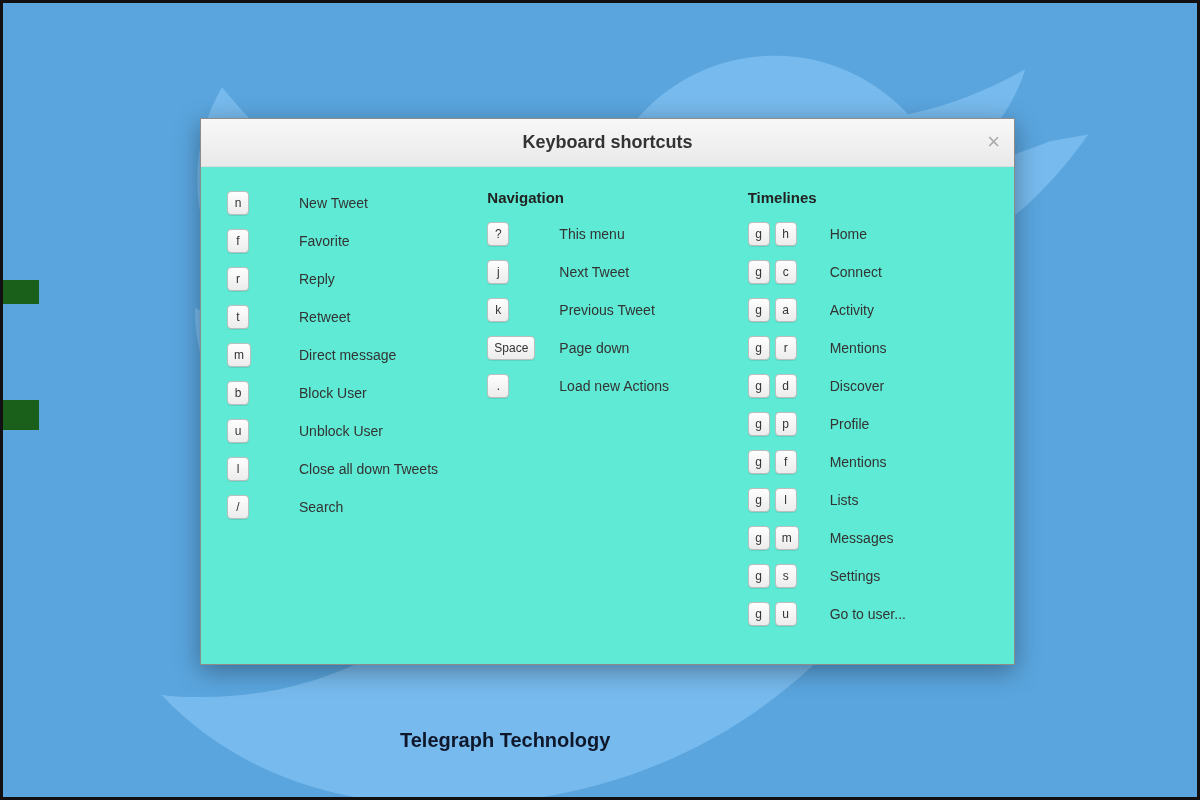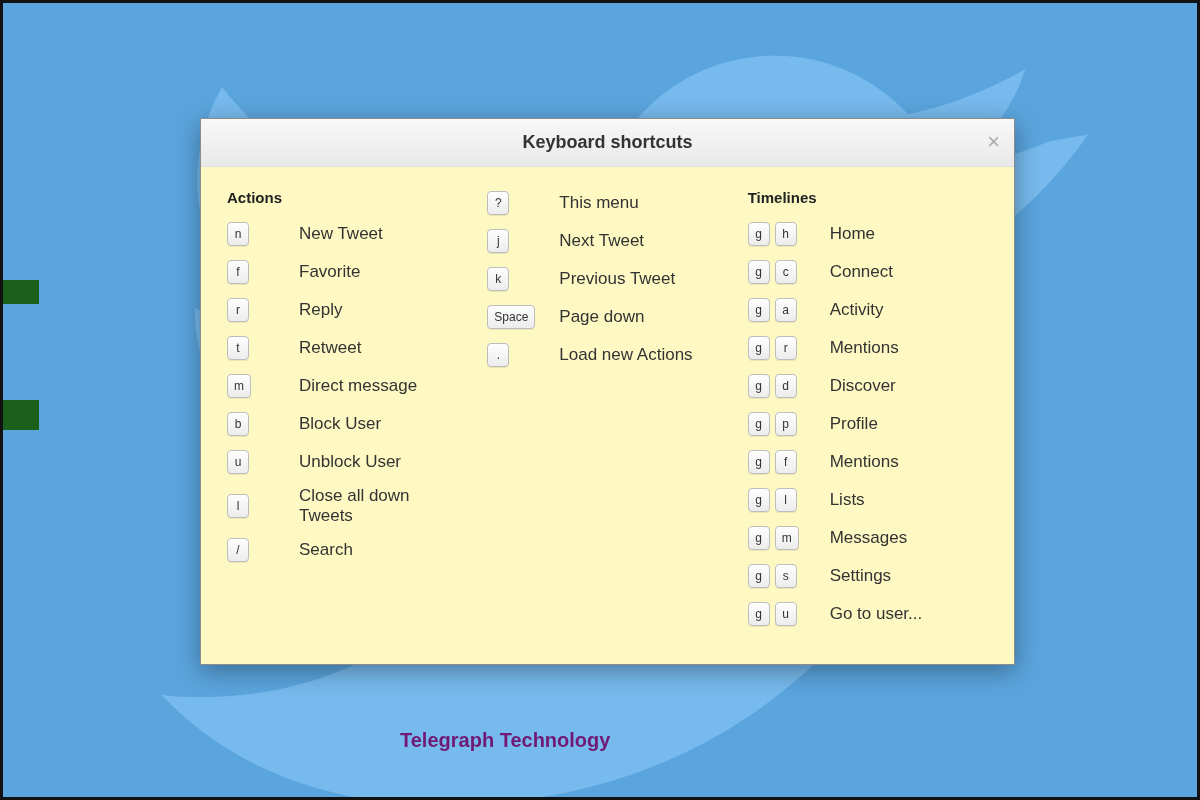--- a/index.html
+++ b/index.html
@@ -25,21 +25,21 @@
       top: 0; left: 0;
       width: 100%; height: 100%;
       border: 3px solid #111;
       pointer-events: none;
     }
     .modal {
       position: absolute;
       top: 118px;
       left: 200px;
       width: 815px;
-      background: #fef9c3;
+      background: #5eead4;
       border: 1px solid #8c8c8c;
       box-shadow: 0 6px 24px rgba(0,0,0,0.35);
       z-index: 10;
     }
     .modal-header {
       background: linear-gradient(#f8f8f8, #e9e9e9);
       border-bottom: 1px solid #ddd;
       height: 48px;
       display: flex;
       align-items: center;
@@ -94,38 +94,38 @@
       height: 24px;
       padding: 0 6px;
       background: linear-gradient(#fefefe, #ececec);
       border: 1px solid #bdbdbd;
       border-radius: 4px;
       font-size: 12px;
       color: #333;
       box-shadow: 0 1px 0 rgba(0,0,0,0.08);
     }
     .label {
-      font-size: 17px;
+      font-size: 14px;
       color: #333;
       padding-left: 10px;
     }
     .bg-strip {
       position: absolute;
       left: 3px;
       width: 36px;
       background: #1a5f1a;
       z-index: 1;
     }
     .bg-text {
       position: absolute;
       bottom: 48px;
       left: 400px;
       font-size: 20px;
       font-weight: bold;
-      color: #701a75;
+      color: #0f172a;
       z-index: 1;
     }
   </style>
 </head>
 <body>
 
 <svg class="bird-bg" viewBox="0 0 400 400">
   <path fill="#7dbef0" d="M400 85c-15 6-30 11-47 13 17-10 30-26 36-45-16 9-33 16-52 20-15-16-36-26-59-26-45 0-81 36-81 81 0 6 1 12 2 18-67-3-127-36-167-85-7 12-11 26-11 41 0 28 14 53 36 67-13 0-26-4-37-10v1c0 39 28 72 65 79-7 2-14 3-21 3-5 0-10 0-15-1 10 32 40 56 76 56-28 22-63 35-101 35-7 0-13 0-19-1C38 366 83 380 131 380c157 0 243-130 243-243v-11c17-12 31-27 43-44z" transform="scale(1.0) translate(0,0)"></path>
 </svg>
 
@@ -135,21 +135,20 @@
 <div class="bg-text">Telegraph Technology</div>
 
 <div class="modal">
   <div class="modal-header">
     <span class="modal-title">Keyboard shortcuts</span>
     <span class="close-btn">×</span>
   </div>
   <div class="modal-body">
 
     <div class="col actions">
-      <div class="col-heading">Actions</div>
       <div>
           <div class="row">
             <div class="keys">
               <span class="key">n</span>
             </div>
             <span class="label">New Tweet</span>
           </div>
           <div class="row">
             <div class="keys">
               <span class="key">f</span>
@@ -195,20 +194,21 @@
           <div class="row">
             <div class="keys">
               <span class="key">/</span>
             </div>
             <span class="label">Search</span>
           </div>
         </div>
     </div>
 
     <div class="col navigation">
+      <div class="col-heading">Navigation</div>
       <div>
           <div class="row">
             <div class="keys">
               <span class="key">?</span>
             </div>
             <span class="label">This menu</span>
           </div>
           <div class="row">
             <div class="keys">
               <span class="key">j</span>

